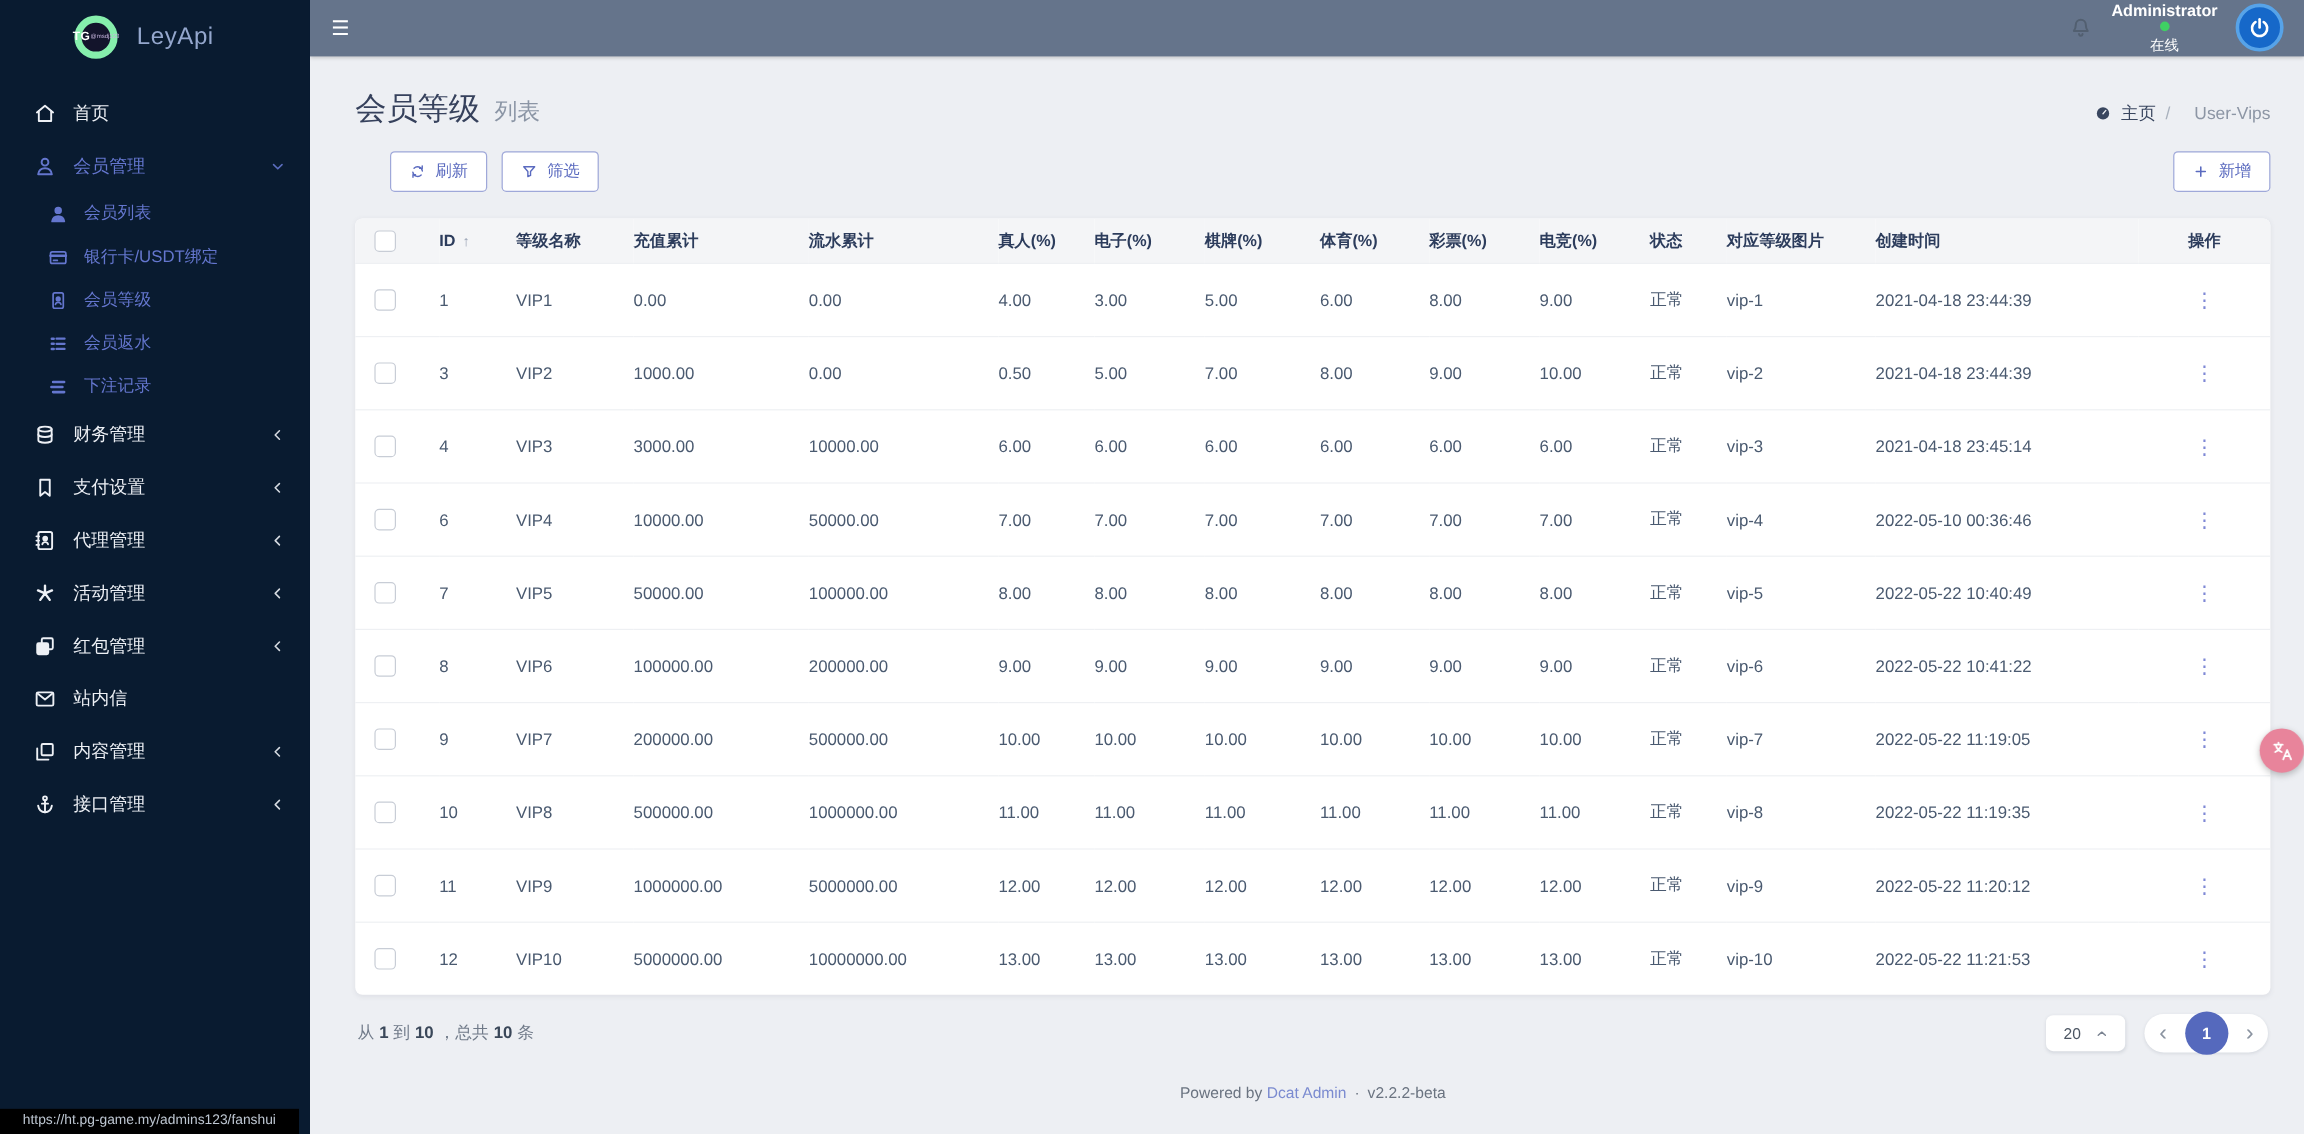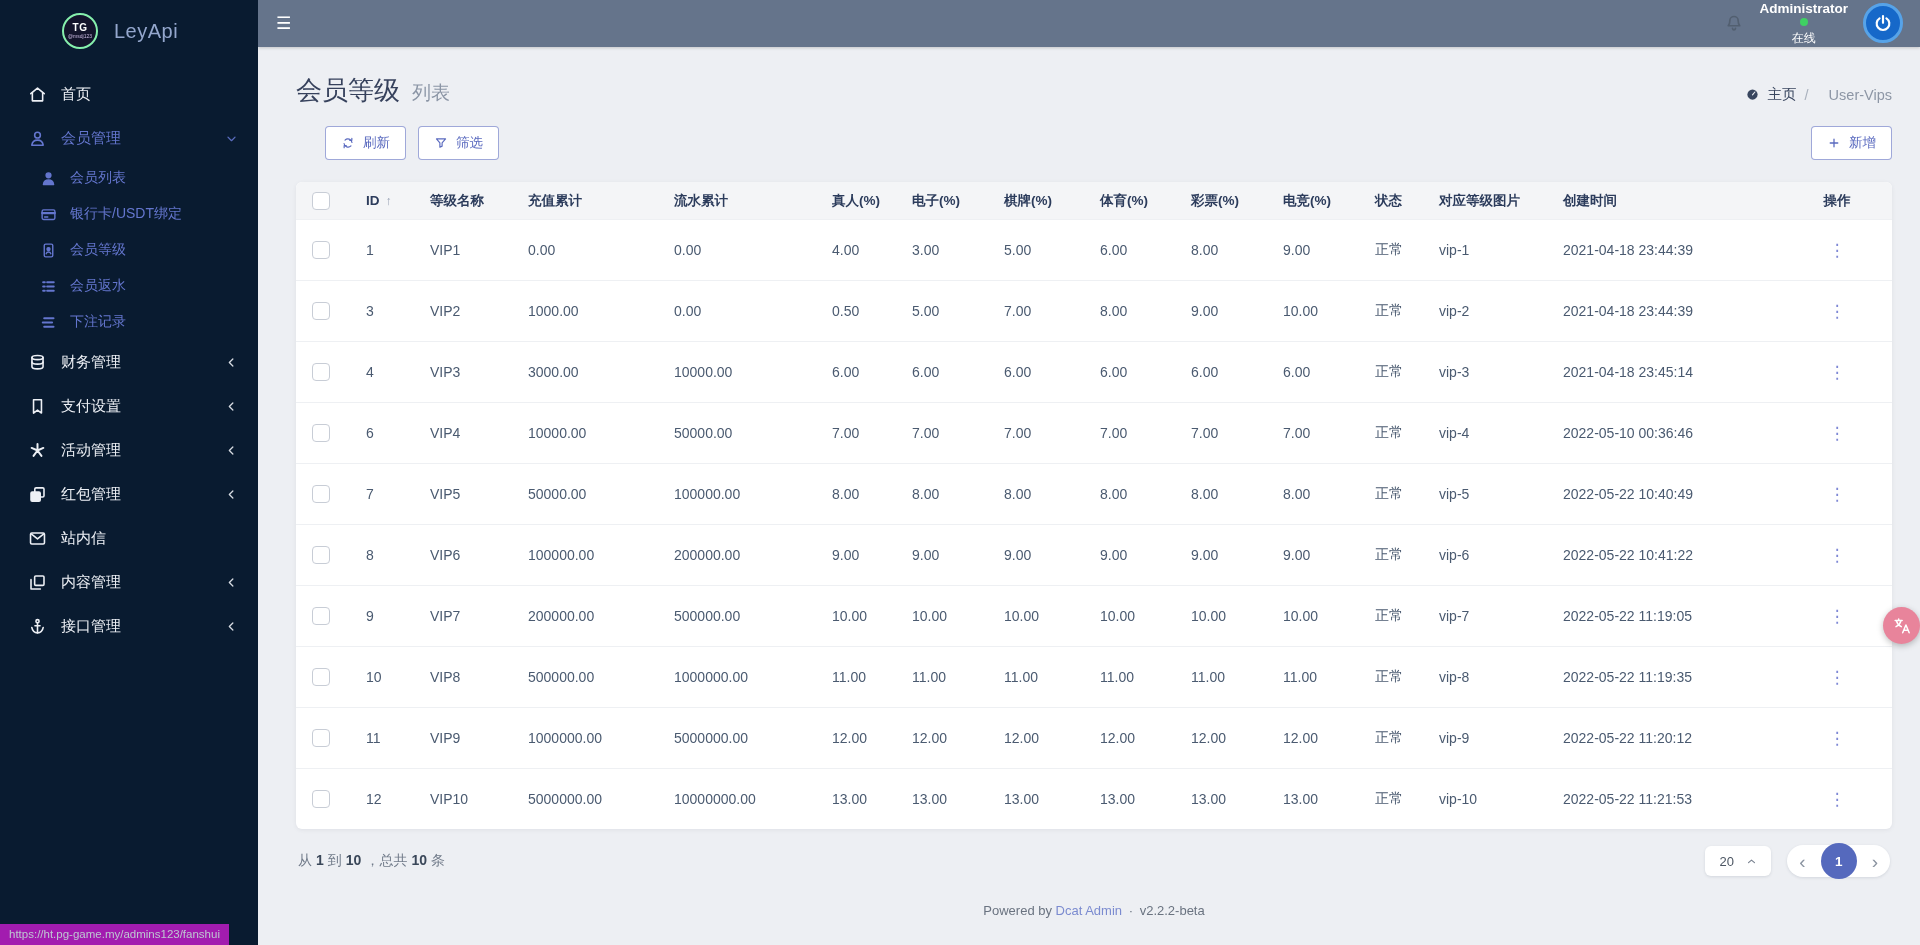--- a/index.html
+++ b/index.html
@@ -3,21 +3,21 @@
 <meta charset="utf-8">
 <style>
   html,body{margin:0;padding:0;width:1920px;height:945px;overflow:hidden;background:#edeff3;
     font-family:"Liberation Sans","DejaVu Sans",sans-serif;}
   .ic{display:inline-block;}
   .ic svg{width:100%;height:100%;display:block;}
 
   
   .sidebar{position:fixed;left:0;top:0;bottom:0;width:258px;background:#091b30;z-index:30;}
   .logo-row{height:62px;display:flex;align-items:center;padding-left:62px;gap:16px;cursor:pointer;}
-  .logo-badge{width:36px;height:36px;border:2px solid #86efac;border-radius:50%;display:flex;flex-direction:column;
+  .logo-badge{width:36px;height:36px;border:6px solid #86efac;border-radius:50%;display:flex;flex-direction:row;
     align-items:center;justify-content:center;color:#fff;box-sizing:border-box;background:#13142b;}
   .lb1{font-size:10px;font-weight:700;letter-spacing:.5px;line-height:1;}
   .lb2{font-size:5px;color:#c7b6de;line-height:1.4;}
   .app-name{font-size:20px;color:#94a7cd;letter-spacing:.5px;}
   .menu{padding-top:10px;}
   .m-item{height:44px;display:flex;align-items:center;padding:0 20px 0 28px;color:#edf0f5;font-size:15px;cursor:pointer;}
   .m-item.active{color:#6476ce;}
   .m-ic{width:19px;height:19px;margin-right:14px;flex:none;}
   .m-label{flex:1;white-space:nowrap;overflow:hidden;}
   .m-arrow{width:13px;height:13px;flex:none;opacity:.9;}
@@ -81,22 +81,22 @@
   .pg-cur{width:36px;height:36px;border-radius:50%;background:#5569bd;color:#fff;font-size:13.5px;font-weight:700;
     display:flex;align-items:center;justify-content:center;cursor:pointer;flex:none;}
   .powered{text-align:center;margin-top:26px;font-size:13px;color:#6a7380;}
   .powered a{color:#7b8bd0;text-decoration:none;cursor:pointer;}
   .pow-sep{margin:0 3px;}
 
   .translate-fab{position:fixed;left:1883px;top:607px;width:37px;height:37px;border-radius:50%;background:#e8849b;
     display:flex;align-items:center;justify-content:center;box-shadow:0 2px 6px rgba(0,0,0,.25);cursor:pointer;z-index:40;}
   .translate-fab .ic{width:20px;height:20px;color:#fff;}
 
-  .status-url{position:fixed;left:0;bottom:0;background:#a21caf;color:#bec7d2;font-size:11.5px;
-    padding:4px 9px 5px;z-index:50;white-space:nowrap;}
+  .status-url{position:fixed;left:0;bottom:0;background:#000000;color:#bec7d2;font-size:11.5px;
+    padding:4px 19px 5px;z-index:50;white-space:nowrap;}
 </style>
 </head>
 <body>
 
 <div>
 
   <aside class="sidebar">
     <div class="logo-row">
       <div class="logo-badge">
         <div class="lb1">TG</div>
@@ -200,20 +200,36 @@
           <span class="m-label">支付设置</span>
           <span class="ic m-arrow">
             <svg viewBox="0 0 24 24" fill="none" stroke="currentColor" stroke-width="2" stroke-linecap="round" stroke-linejoin="round">
               <path d="M14.5 5.5 8 12l6.5 6.5" stroke-width="2.4"></path>
             </svg>
           </span>
         </div>
         <div class="m-item">
           <span class="ic m-ic">
             <svg viewBox="0 0 24 24" fill="none" stroke="currentColor" stroke-width="2" stroke-linecap="round" stroke-linejoin="round">
+              <rect x="5" y="3" width="14.5" height="18" rx="2"></rect>
+              <circle cx="12.2" cy="9.8" r="2" fill="currentColor"></circle>
+              <path d="M9.2 15.8c.4-1.5 1.6-2.2 3-2.2s2.6.7 3 2.2"></path>
+              <path d="M3 7.5h2.8M3 12h2.8M3 16.5h2.8"></path>
+            </svg>
+          </span>
+          <span class="m-label">代理管理</span>
+          <span class="ic m-arrow">
+            <svg viewBox="0 0 24 24" fill="none" stroke="currentColor" stroke-width="2" stroke-linecap="round" stroke-linejoin="round">
+              <path d="M14.5 5.5 8 12l6.5 6.5" stroke-width="2.4"></path>
+            </svg>
+          </span>
+        </div>
+        <div class="m-item">
+          <span class="ic m-ic">
+            <svg viewBox="0 0 24 24" fill="none" stroke="currentColor" stroke-width="2" stroke-linecap="round" stroke-linejoin="round">
               <path d="M12 3.8V12M12 12 4.6 8.8M12 12l7.4-3.2M12 12l-5 6.8M12 12l5 6.8" stroke-width="2.5"></path>
             </svg>
           </span>
           <span class="m-label">活动管理</span>
           <span class="ic m-arrow">
             <svg viewBox="0 0 24 24" fill="none" stroke="currentColor" stroke-width="2" stroke-linecap="round" stroke-linejoin="round">
               <path d="M14.5 5.5 8 12l6.5 6.5" stroke-width="2.4"></path>
             </svg>
           </span>
         </div>

